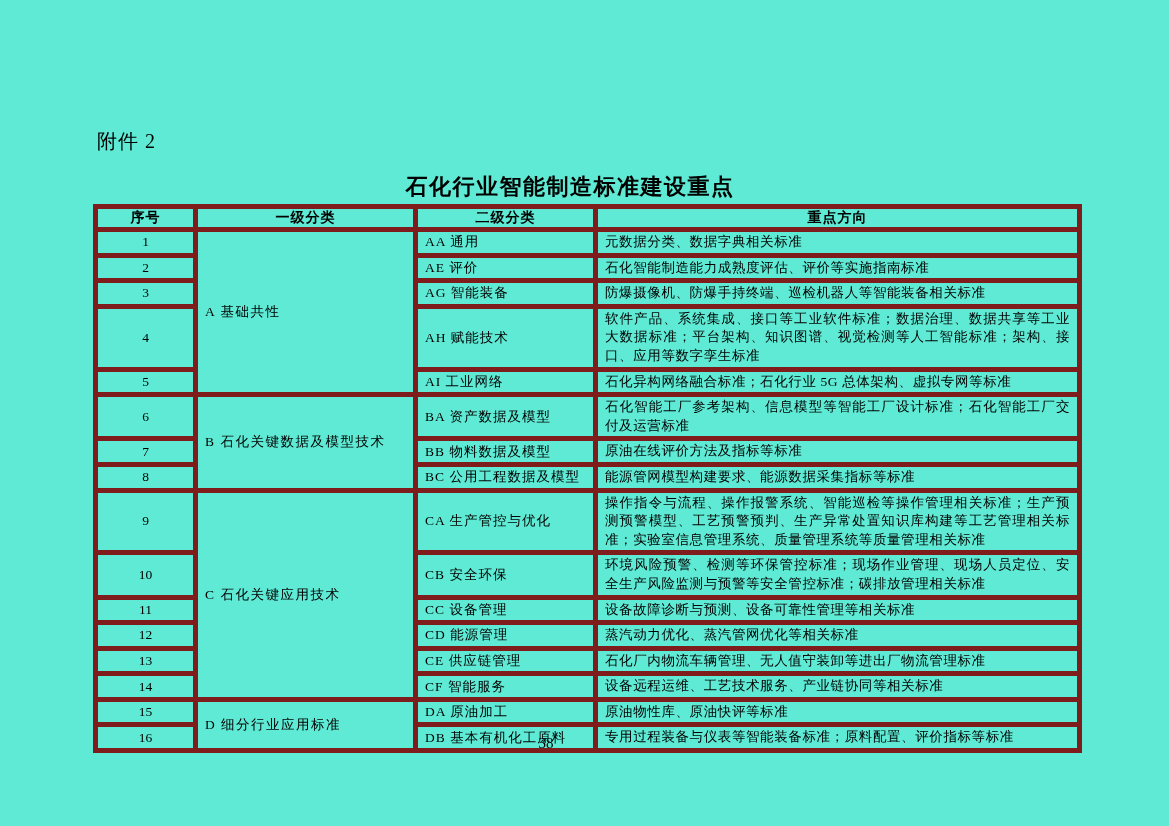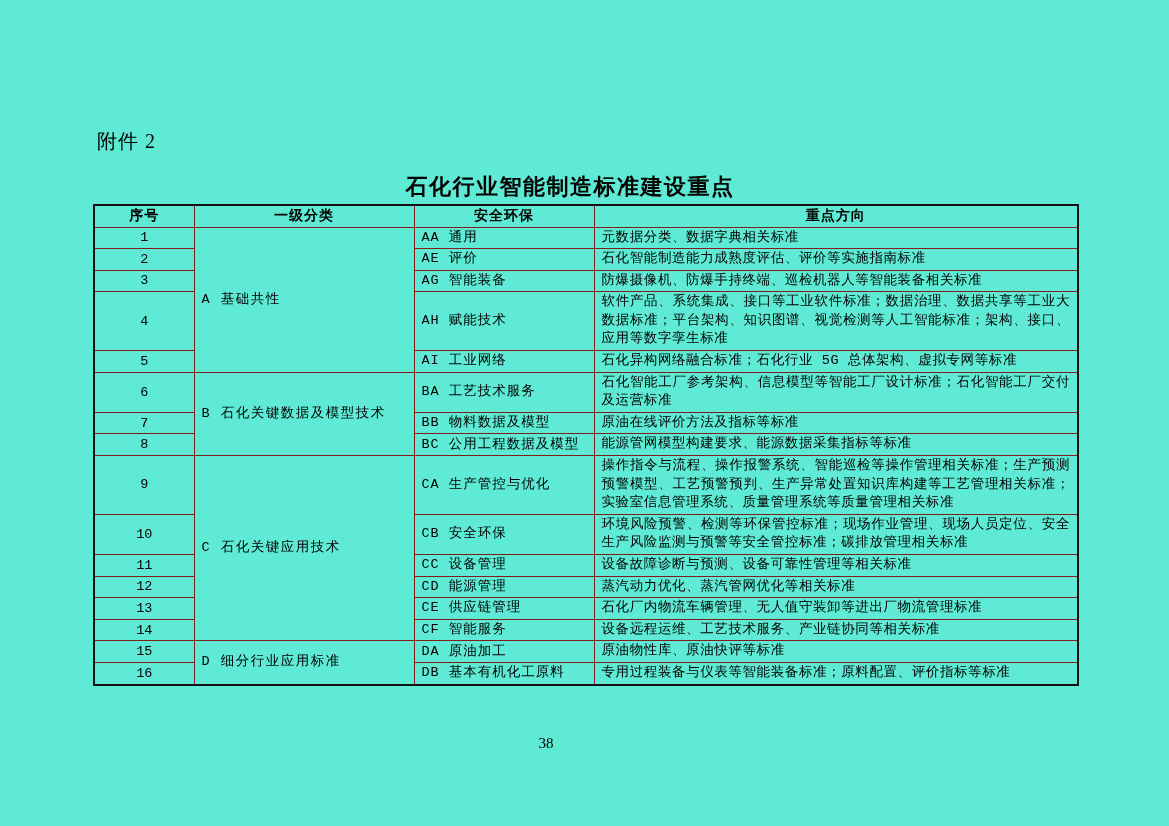--- a/index.html
+++ b/index.html
@@ -37,25 +37,24 @@
     width: 984px;
     border-collapse: collapse;
     table-layout: fixed;
     border: 2px solid #111111;
   }
   col.c-no    { width: 100px; }
   col.c-l1    { width: 220px; }
   col.c-l2    { width: 180px; }
   col.c-focus { width: 484px; }
   th, td {
-    border: 1px solid #7f1d1d;
+    border: 5px solid #7f1d1d;
     font-weight: normal;
     vertical-align: middle;
     overflow: hidden;
-    font-family: Liberation Mono, monospace;
   }
   th {
     font-weight: bold;
     font-size: 14px;
     letter-spacing: 1px;
     height: 22px;
     text-align: center;
     padding: 0 2px;
   }
   td { font-size: 13.5px; }
@@ -111,21 +110,21 @@
     <colgroup>
       <col class="c-no">
         <col class="c-l1">
         <col class="c-l2">
         <col class="c-focus">
     </colgroup>
     <thead>
       <tr>
         <th>序号</th>
         <th>一级分类</th>
-        <th>安全环保</th>
+        <th>二级分类</th>
         <th>重点方向</th>
       </tr>
     </thead>
     <tbody>
       <tr class="h21">
         <td class="no">1</td>
         <td class="l1" rowspan="5">A 基础共性</td>
         <td class="l2">AA 通用</td>
         <td class="focus">元数据分类、数据字典相关标准</td>
       </tr>
@@ -145,21 +144,21 @@
         <td class="focus">软件产品、系统集成、接口等工业软件标准；数据治理、数据共享等工业大数据标准；平台架构、知识图谱、视觉检测等人工智能标准；架构、接口、应用等数字孪生标准</td>
       </tr>
       <tr class="h21">
         <td class="no">5</td>
         <td class="l2">AI 工业网络</td>
         <td class="focus">石化异构网络融合标准；石化行业 5G 总体架构、虚拟专网等标准</td>
       </tr>
       <tr class="h36">
         <td class="no">6</td>
         <td class="l1" rowspan="3">B 石化关键数据及模型技术</td>
-        <td class="l2">BA 工艺技术服务</td>
+        <td class="l2">BA 资产数据及模型</td>
         <td class="focus">石化智能工厂参考架构、信息模型等智能工厂设计标准；石化智能工厂交付及运营标准</td>
       </tr>
       <tr class="h21">
         <td class="no">7</td>
         <td class="l2">BB 物料数据及模型</td>
         <td class="focus">原油在线评价方法及指标等标准</td>
       </tr>
       <tr class="h21">
         <td class="no">8</td>
         <td class="l2">BC 公用工程数据及模型</td>

